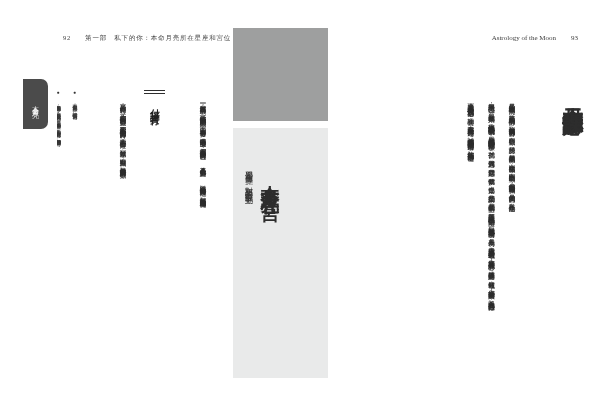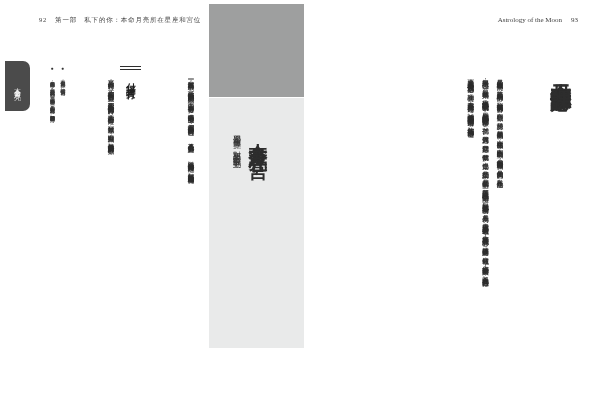--- a/index.html
+++ b/index.html
@@ -1,15 +1,15 @@
 <!DOCTYPE html>
 <html><head>
 <meta charset="utf-8">
 <style>
-  * { margin: 1px; padding: 0; box-sizing: border-box; }
+  * { margin: 7px; padding: 0; box-sizing: border-box; }
   html, body { width: 600px; height: 406px; }
   body {
     position: relative;
     width: 600px; height: 406px;
     background: #ffffff;
     font-family: "Liberation Serif", "DejaVu Serif", serif;
     color: #2c2c2c;
     overflow: hidden;
   }
   .vrl {

